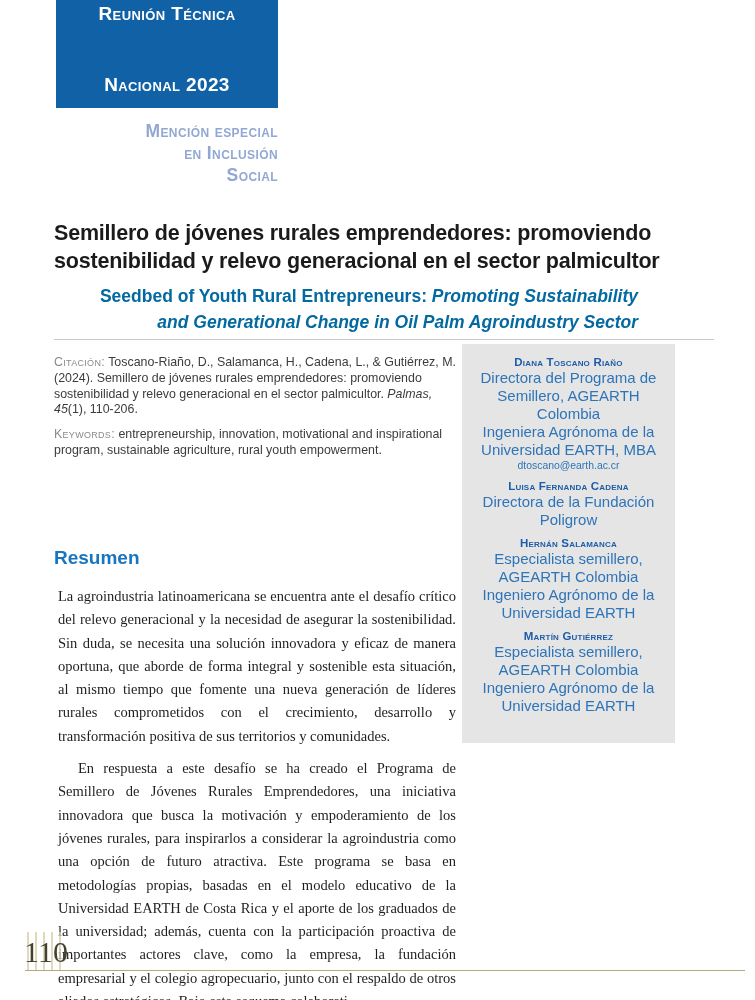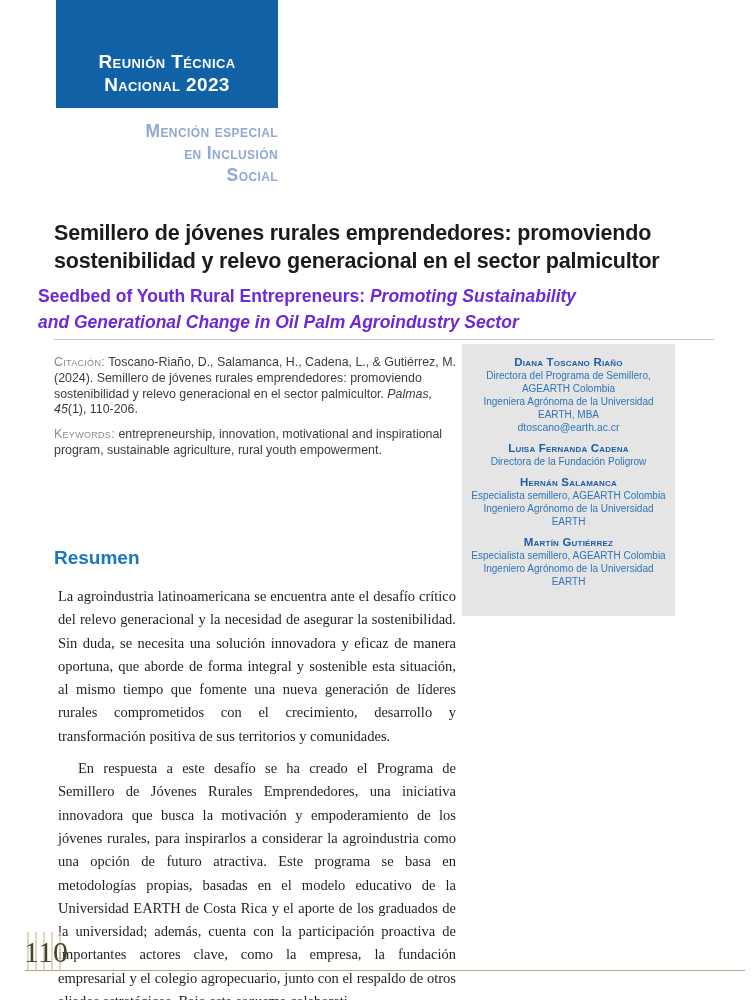--- a/index.html
+++ b/index.html
@@ -12,37 +12,37 @@
   }
   .page{position:absolute;inset:0;background:#fff;}
 
   
   .banner{
     position:absolute;left:56px;top:0;width:222px;height:108px;
     background:#1161A7;color:#fff;box-sizing:border-box;
     display:flex;flex-direction:column;justify-content:flex-end;align-items:center;
     padding-bottom:12px;
     font-variant:small-caps;font-weight:bold;font-size:19px;line-height:23px;
-    letter-spacing:.4px;text-align:center;
+    letter-spacing:.4px;text-align:center;gap:48px;
   }
   .mention{
     position:absolute;left:56px;top:120px;width:222px;text-align:right;
     color:#92A8D4;font-variant:small-caps;font-weight:bold;
     font-size:17.5px;line-height:22px;letter-spacing:.4px;
   }
 
   
   .title{
     position:absolute;left:54px;top:219px;width:610px;margin:0;
     font-size:21.5px;line-height:28px;font-weight:bold;color:#1b1b1b;
     letter-spacing:-.2px;
   }
   .subtitle{
-    position:absolute;left:38px;top:283px;width:570px;margin:0;
-    font-size:17.5px;line-height:26px;font-weight:bold;color:#6d28d9;
+    position:absolute;left:68px;top:283px;width:570px;margin:0;
+    font-size:17.5px;line-height:26px;font-weight:bold;color:#0369a1;text-align:right;
   }
   .subtitle em{font-style:italic;}
   .rule{
     position:absolute;left:54px;top:339px;width:660px;height:1px;background:#c9c9c9;
   }
 
   
   .meta{
     position:absolute;left:54px;top:355px;width:404px;
     font-size:12.4px;line-height:15.8px;color:#3c3c3c;
@@ -56,21 +56,21 @@
     position:absolute;left:462px;top:344px;width:213px;min-height:236px;
     box-sizing:border-box;background:#e5e5e5;
     padding:11px 5px 12px;text-align:center;
   }
   .author{margin-bottom:7px;}
   .author:last-child{margin-bottom:16px;}
   .author-name{
     color:#1E5CA8;font-weight:bold;font-variant:small-caps;
     font-size:11.5px;line-height:14px;letter-spacing:.2px;
   }
-  .author-line{color:#2E74B8;font-size:10px;line-height:13px;}
+  .author-line{color:#2E74B8;font-size:15px;line-height:18px;}
   .author-email{color:#2E74B8;font-size:10.4px;line-height:13.4px;text-decoration:none;display:block;}
 
   
   .resumen-h{
     position:absolute;left:54px;top:547px;margin:0;
     font-size:19px;font-weight:bold;color:#1876C1;
   }
   .body-text{
     position:absolute;left:54px;top:585px;width:406px;
     font-family:"Liberation Serif",serif;

